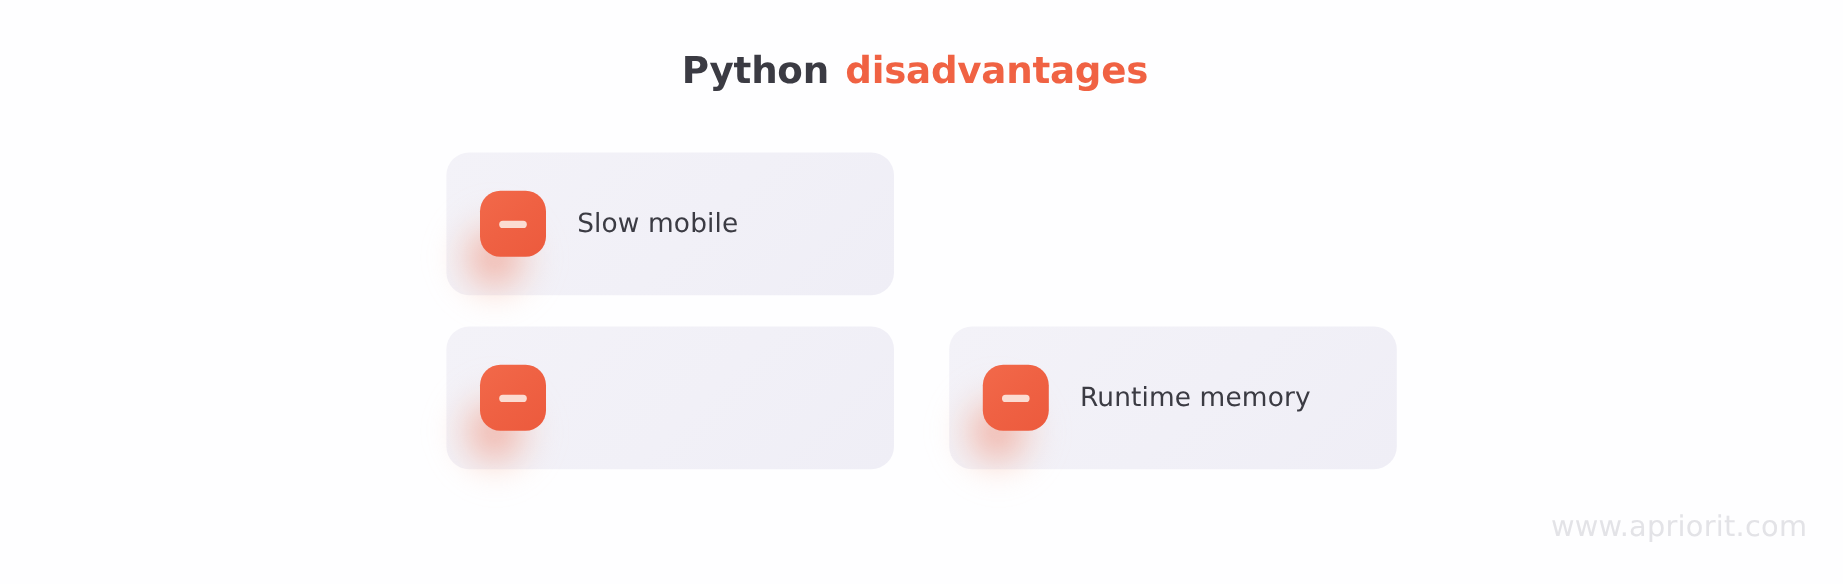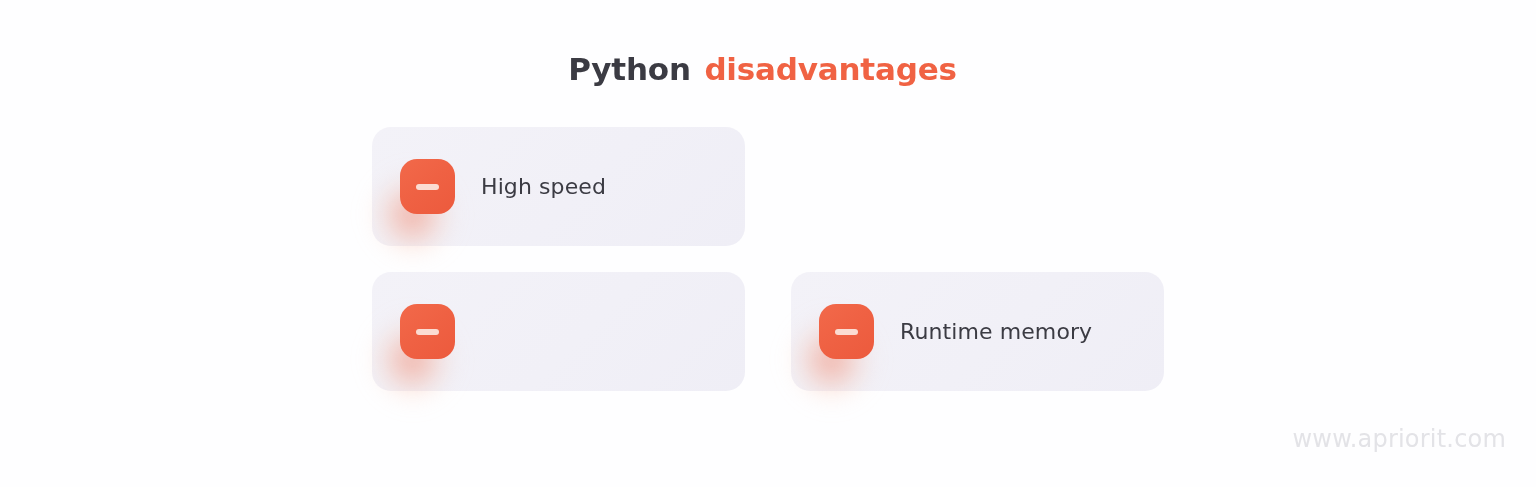--- a/index.html
+++ b/index.html
@@ -17,21 +17,21 @@
 
   #infographic {
     position: absolute;
     inset: 0;
     background: #fefeff;
   }
 
   
   .title {
     position: absolute;
-    top: 48px;
+    top: 38px;
     left: 0;
     width: 1525px;
     text-align: center;
     font-size: 31px;
     font-weight: bold;
     letter-spacing: -0.2px;
     line-height: 42px;
     white-space: nowrap;
   }
   .title-main   { color: #3b3b43; }
@@ -138,21 +138,21 @@
 
   <div class="cards">
 
     <div class="card c0">
       <div class="icon-wrap">
         <div class="icon-glow"></div>
         <div class="icon-box">
           <div class="icon-minus"></div>
         </div>
       </div>
-      <div class="card-label">High speed</div>
+      <div class="card-label">Slow mobile</div>
     </div>
 
 
     <div class="card c2">
       <div class="icon-wrap">
         <div class="icon-glow"></div>
         <div class="icon-box">
           <div class="icon-minus"></div>
         </div>
       </div>

